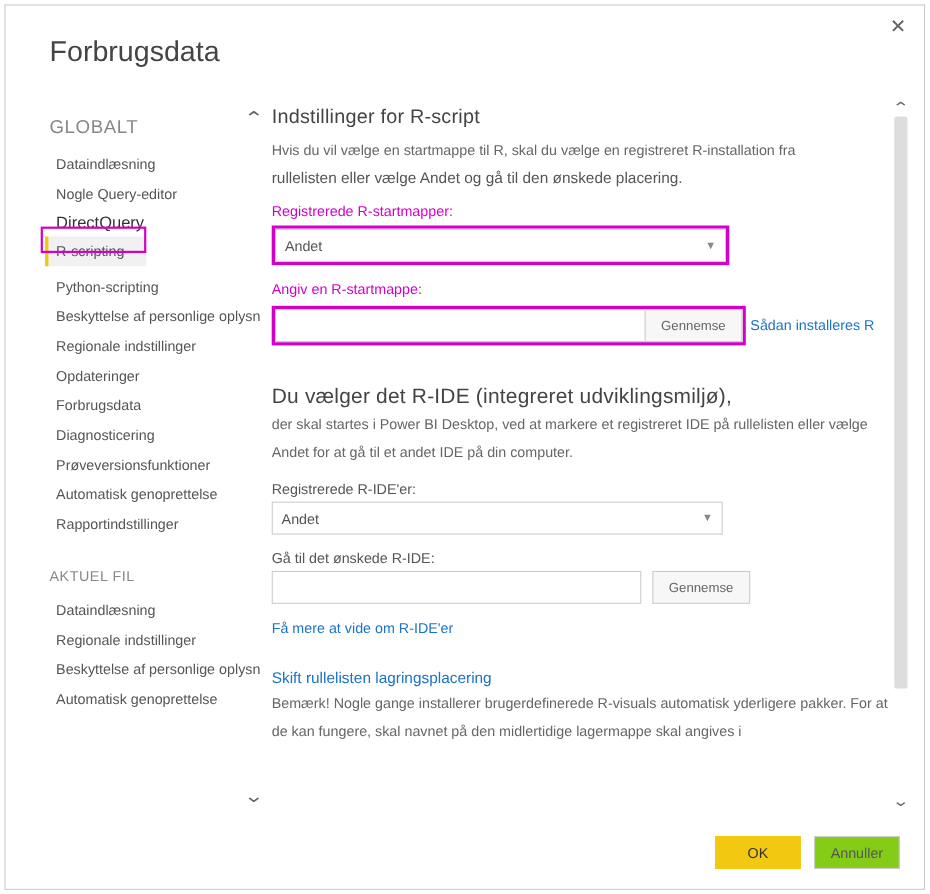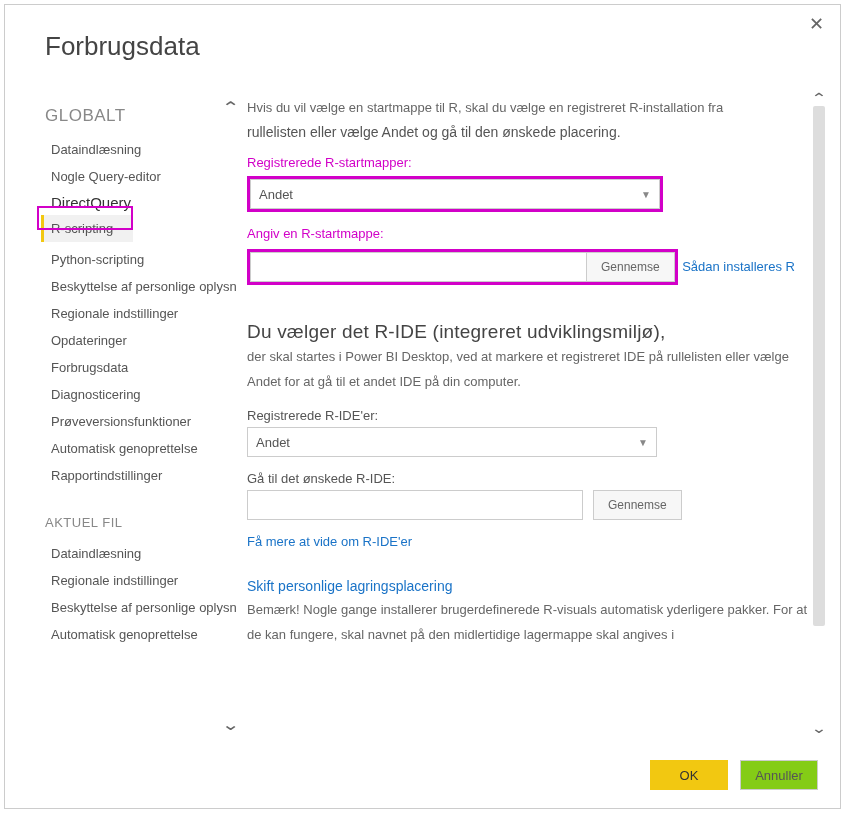--- a/index.html
+++ b/index.html
@@ -147,20 +147,21 @@
       <div class="hl-box-nav"></div>
     </div>
 
     <div class="main">
       <div class="scroll-track">
         <div class="scroll-up2">⌃</div>
         <div class="scroll-thumb"></div>
         <div class="scroll-down2">⌄</div>
       </div>
 
+      <div class="h1">Indstillinger for R-script</div>
       <div class="desc">
         <span>Hvis du vil vælge en startmappe til R, skal du vælge en registreret R-installation fra</span><br>
         <span class="desc2">rullelisten eller vælge Andet og gå til den ønskede placering.</span>
       </div>
 
       <div class="label hl">Registrerede R-startmapper:</div>
       <div class="hl-wrap">
         <div class="select">
           <span>Andet</span>
           <span class="caret">▼</span>
@@ -187,21 +188,21 @@
       </div>
 
       <div class="label section2-space">Gå til det ønskede R-IDE:</div>
       <div class="input-row">
         <input class="text-input" style="border-right: 1px solid rgb(204, 204, 204); margin-right: 10px;" value="">
         <button class="browse-btn">Gennemse</button>
       </div>
 
       <div class="link">Få mere at vide om R-IDE'er</div>
 
-      <div class="h3">Skift personlige lagringsplacering</div>
+      <div class="h3">Skift rullelisten lagringsplacering</div>
       <div class="desc" style="margin-top:4px;">Bemærk! Nogle gange installerer brugerdefinerede R-visuals automatisk yderligere pakker. For at de kan fungere, skal navnet på den midlertidige lagermappe skal angives i</div>
     </div>
   </div>
 
   <div class="footer">
     <button class="btn primary">OK</button>
     <button class="btn">Annuller</button>
   </div>
 </div>
 

